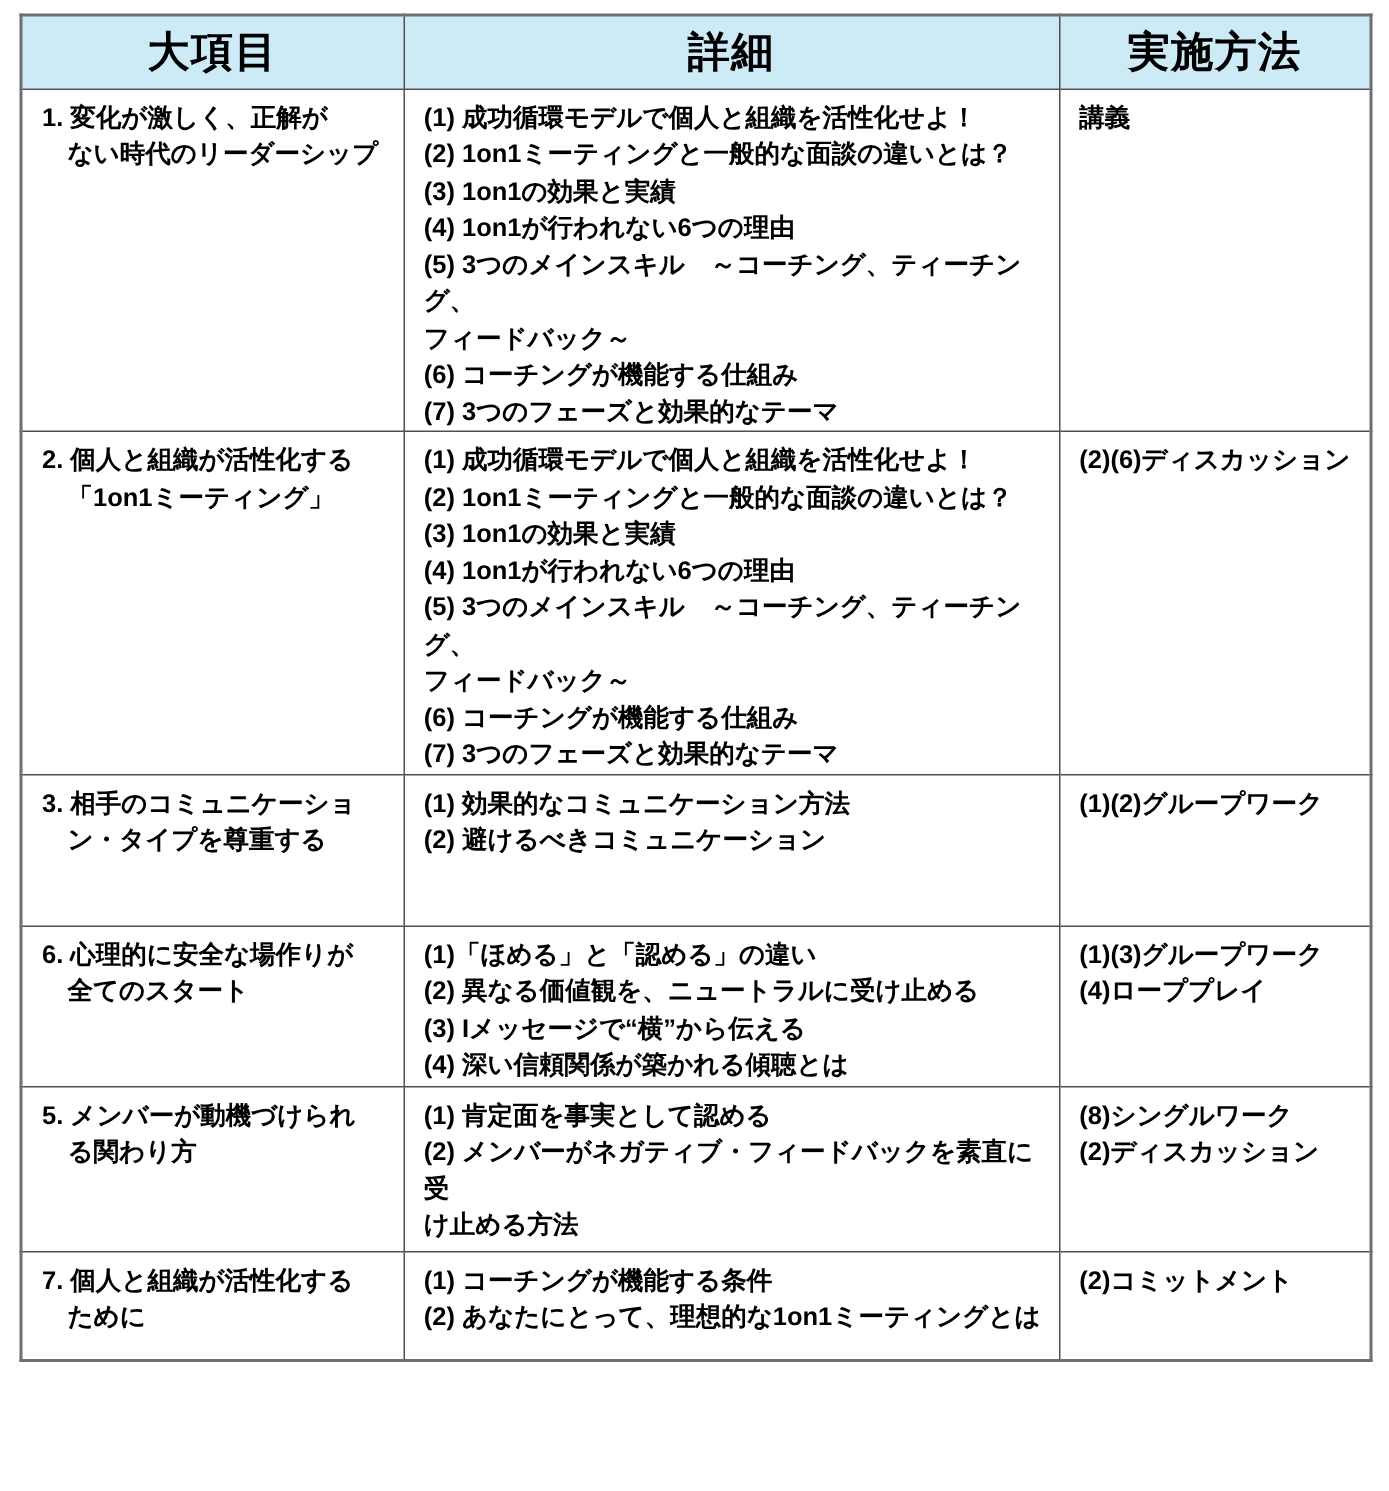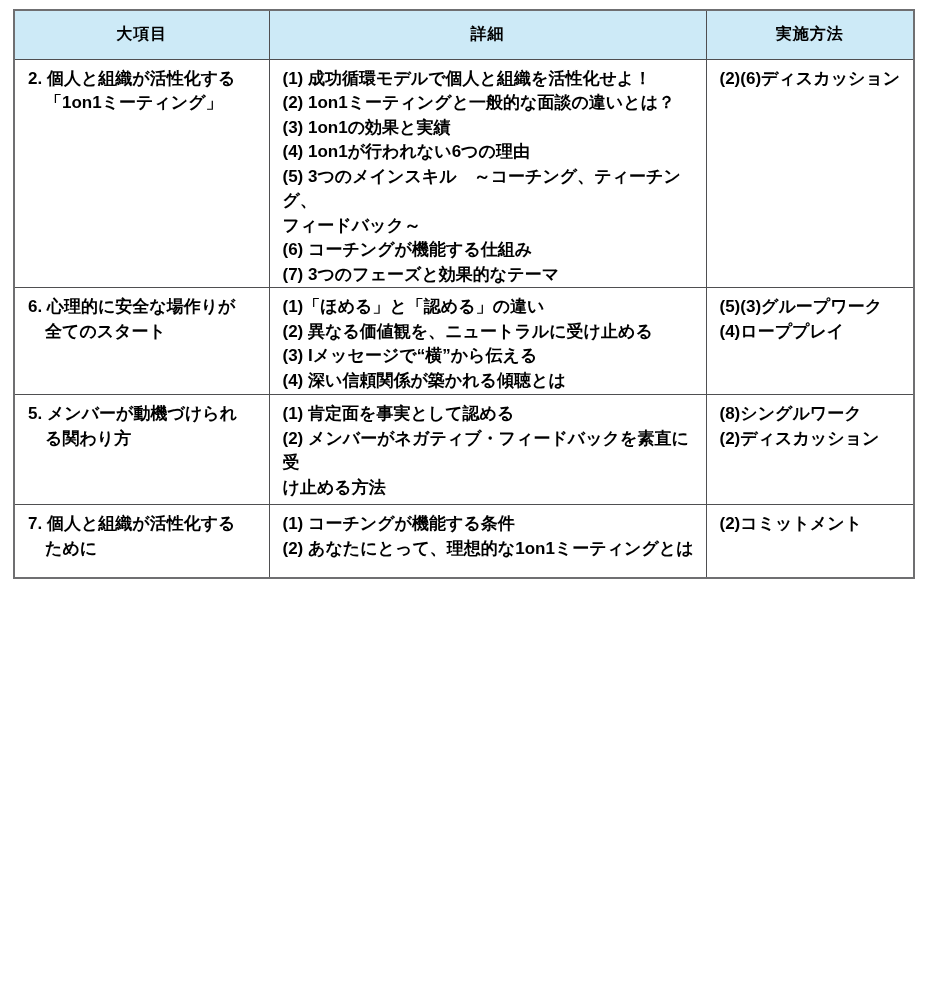--- a/index.html
+++ b/index.html
@@ -26,21 +26,21 @@
     width: 900px;
     border: 2px solid #6f6f71;
   }
   table.curriculum th,
   table.curriculum td {
     border: 1.5px solid #4f4f51;
     box-sizing: border-box;
   }
   table.curriculum th {
     background: #cdeaf7;
-    font-size: 16px;
+    font-size: 28px;
     font-weight: bold;
     text-align: center;
     vertical-align: middle;
     height: 49px;
     letter-spacing: 1px;
   }
   table.curriculum td {
     vertical-align: top;
     font-size: 17px;
     font-weight: bold;
@@ -71,41 +71,61 @@
       <col style="width:208px">
     </colgroup>
     <thead>
       <tr>
         <th>大項目</th>
         <th>詳細</th>
         <th>実施方法</th>
       </tr>
     </thead>
     <tbody>
+      <tr class="r1">
+        <td class="col-item">1. 変化が激しく、正解が
+　ない時代のリーダーシップ</td>
+        <td class="col-detail">(1) 成功循環モデルで個人と組織を活性化せよ！
+(2) 1on1ミーティングと一般的な面談の違いとは？
+(3) 1on1の効果と実績
+(4) 1on1が行われない6つの理由
+(5) 3つのメインスキル　～コーチング、ティーチング、
+フィードバック～
+(6) コーチングが機能する仕組み
+(7) 3つのフェーズと効果的なテーマ</td>
+        <td class="col-method">講義</td>
+      </tr>
       <tr class="r2">
         <td class="col-item">2. 個人と組織が活性化する
 　「1on1ミーティング」</td>
         <td class="col-detail">(1) 成功循環モデルで個人と組織を活性化せよ！
 (2) 1on1ミーティングと一般的な面談の違いとは？
 (3) 1on1の効果と実績
 (4) 1on1が行われない6つの理由
 (5) 3つのメインスキル　～コーチング、ティーチング、
 フィードバック～
 (6) コーチングが機能する仕組み
 (7) 3つのフェーズと効果的なテーマ</td>
         <td class="col-method">(2)(6)ディスカッション</td>
       </tr>
+      <tr class="r3">
+        <td class="col-item">3. 相手のコミュニケーショ
+　ン・タイプを尊重する</td>
+        <td class="col-detail">(1) 効果的なコミュニケーション方法
+(2) 避けるべきコミュニケーション</td>
+        <td class="col-method">(1)(2)グループワーク</td>
+      </tr>
       <tr class="r4">
         <td class="col-item">6. 心理的に安全な場作りが
 　全てのスタート</td>
         <td class="col-detail">(1)「ほめる」と「認める」の違い
 (2) 異なる価値観を、ニュートラルに受け止める
 (3) Iメッセージで“横”から伝える
 (4) 深い信頼関係が築かれる傾聴とは</td>
-        <td class="col-method">(5)(3)グループワーク
+        <td class="col-method">(1)(3)グループワーク
 (4)ローププレイ</td>
       </tr>
       <tr class="r5">
         <td class="col-item">5. メンバーが動機づけられ
 　る関わり方</td>
         <td class="col-detail">(1) 肯定面を事実として認める
 (2) メンバーがネガティブ・フィードバックを素直に受
 け止める方法</td>
         <td class="col-method">(8)シングルワーク
 (2)ディスカッション</td>

